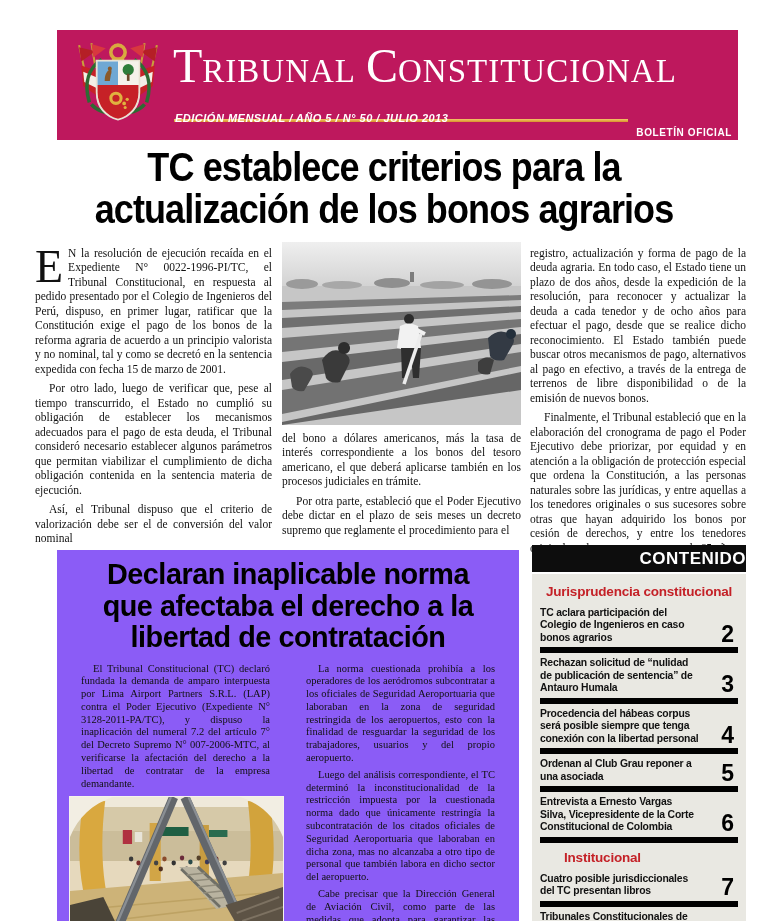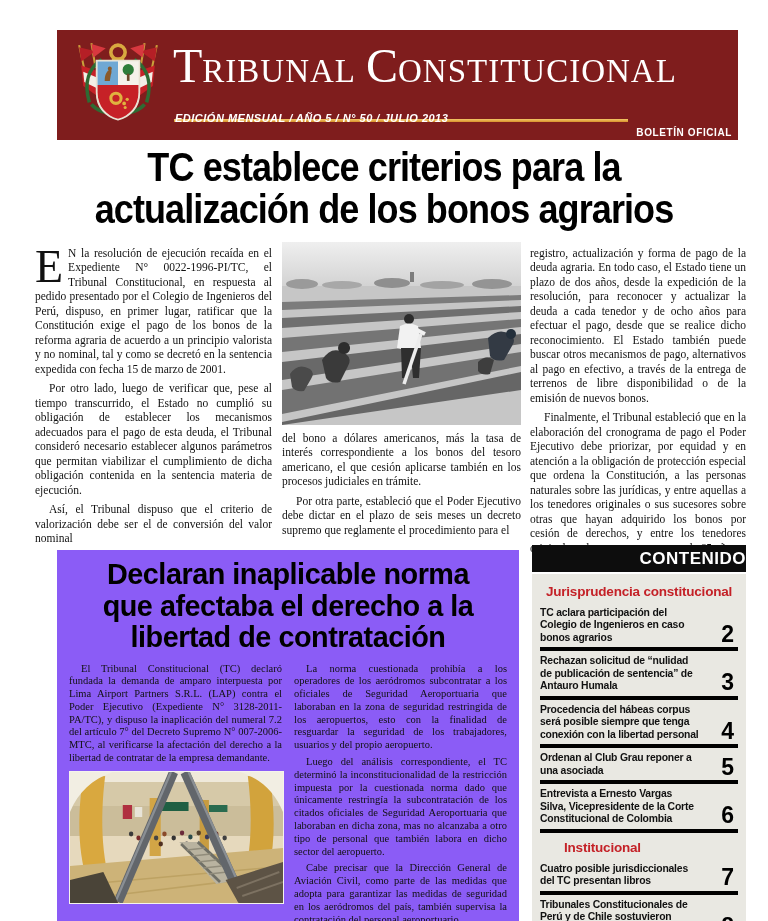--- a/index.html
+++ b/index.html
@@ -1,20 +1,20 @@
 <!DOCTYPE html>
 <html><head>
 <meta charset="utf-8">
 <style>
   html,body{margin:0;padding:0;background:#ffffff;}
   .page{position:relative;width:768px;height:921px;background:#fff;overflow:hidden;
         font-family:"Liberation Serif",serif;color:#111;}
 
   
-  .masthead{position:absolute;left:57px;top:30px;width:681px;height:110px;background:#7f1d1d;}
+  .masthead{position:absolute;left:57px;top:30px;width:681px;height:110px;background:#be185d;}
   .arms{position:absolute;left:16px;top:9px;width:90px;height:92px;}
   .mast-title{position:absolute;left:116px;top:10px;white-space:nowrap;color:#fff;
               font-family:"Liberation Serif",serif;}
   .mast-title .cap{font-size:48px;line-height:52px;}
   .mast-title .rest{font-size:33px;letter-spacing:1px;}
   .mast-title .gap{display:inline-block;width:10px;}
   .gold-row{position:absolute;left:117px;top:73px;width:558px;display:flex;align-items:center;}
   .gold-line{flex:1;height:3px;background:linear-gradient(#f4c768,#d8912c);}
   .boletin{margin-left:8px;color:#fff;font-family:"Liberation Sans",sans-serif;
            font-weight:bold;font-size:10px;letter-spacing:0.6px;margin-top:24px;}
@@ -37,35 +37,35 @@
   .dc{float:left;font-size:46px;line-height:37px;padding:2px 5px 0 0;font-family:"Liberation Serif",serif;}
   .photo1{display:block;width:239px;height:183px;margin:0 0 6px;}
 
   
   .art2{position:absolute;left:57px;top:550px;width:462px;height:396px;background:#8b5cf6;overflow:hidden;}
   .head2{margin:8px 28px 0;text-align:center;font-family:"Liberation Sans",sans-serif;
          font-weight:bold;font-size:30px;line-height:1.05;letter-spacing:-0.5px;color:#000;
          transform:scaleX(0.96);transform-origin:50% 0;}
   .art2cols{display:flex;gap:12px;padding:10px 12px 0;}
   .art2col{flex:1;font-size:10.5px;line-height:1.22;text-align:justify;}
-  .art2col p{margin:0 0 4px;text-indent:12px;}
+  .art2col p{margin:0 12px 4px;text-indent:12px;}
   .photo2{display:block;width:100%;height:131px;margin-top:6px;border:1px solid #f5f3ec;}
 
   
   .toc{position:absolute;left:532px;top:545px;width:214px;}
   .toc-bar{height:27px;background:#0d0d0d;color:#fff;text-align:right;
            font-family:"Liberation Sans",sans-serif;font-weight:bold;font-size:17px;
            letter-spacing:0.5px;line-height:27px;box-sizing:border-box;
            transform:scaleX(1);}
   .toc-body{background:#e9e8e2;margin-top:2px;padding:7px 8px 5px;}
   .toc-sec{color:#c42127;font-family:"Liberation Sans",sans-serif;font-weight:bold;
            font-size:13.5px;text-align:center;margin:3px 0 4px;letter-spacing:-0.2px;}
   .toc-sec.left{text-align:left;padding-left:24px;}
   .toc-item{display:flex;justify-content:space-between;align-items:flex-end;
-            border-bottom:4px solid #000000;padding:4px 2px 3px 0;}
+            border-bottom:6px solid #000000;padding:4px 2px 3px 0;}
   .toc-text{width:160px;font-family:"Liberation Sans",sans-serif;font-weight:bold;
             font-size:10.4px;line-height:1.2;color:#111;letter-spacing:-0.2px;}
   .toc-num{font-family:"Liberation Sans",sans-serif;font-weight:bold;font-size:23px;
            line-height:0.85;color:#000;padding-right:2px;}
 
   
   .footer{position:absolute;left:22px;top:889px;width:728px;height:23px;background:#c62127;
           border-bottom:3px solid #9e1b20;box-sizing:border-box;display:flex;
           justify-content:center;align-items:center;gap:38px;color:#fff;
           font-family:"Liberation Sans",sans-serif;font-weight:bold;font-size:11.5px;
@@ -163,21 +163,21 @@
       <circle cx="127" cy="77" r="5" fill="#2b2b2b"></circle>
       <path d="M118,84 q9,-5 18,0 l3,22 q-12,4 -24,0 Z" fill="#f2f2f2"></path>
       <path d="M119,106 l20,0 l-2,30 l-6,0 l-2,-22 l-3,22 l-6,0 Z" fill="#2e2e2e"></path>
       <line x1="139" y1="92" x2="122" y2="142" stroke="#ededed" stroke-width="3.5"></line>
       <path d="M135,88 l8,4" stroke="#f2f2f2" stroke-width="4"></path>
 
       <path d="M206,96 q12,-12 24,-2 q4,4 0,10 l-8,14 q-10,2 -14,-4 Z" fill="#333a44"></path>
       <circle cx="229" cy="92" r="5" fill="#24303c"></circle>
       <path d="M196,120 q8,-8 16,-2 l-4,14 q-8,2 -12,-3 Z" fill="#3e3e3e"></path>
     </svg>
-    <p class="pfirst">del bono a dólares americanos, más la tasa de interés correspondiente a los bonos del tesoro americano, el que cesión aplicarse también en los procesos judiciales en trámite.</p>
+    <p class="pfirst">del bono a dólares americanos, más la tasa de interés correspondiente a los bonos del tesoro americano, el que deberá aplicarse también en los procesos judiciales en trámite.</p>
     <p>Por otra parte, estableció que el Poder Ejecutivo debe dictar en el plazo de seis meses un decreto supremo que reglamente el procedimiento para el</p>
   </div>
 
   <div class="a1col c3">
     <p class="pfirst">registro, actualización y forma de pago de la deuda agraria. En todo caso, el Estado tiene un plazo de dos años, desde la expedición de la resolución, para reconocer y actualizar la deuda a cada tenedor y de ocho años para efectuar el pago, desde que se realice dicho reconocimiento. El Estado también puede buscar otros mecanismos de pago, alternativos al pago en efectivo, a través de la entrega de terrenos de libre disponibilidad o de la emisión de nuevos bonos.</p>
     <p>Finalmente, el Tribunal estableció que en la elaboración del cronograma de pago el Poder Ejecutivo debe priorizar, por equidad y en atención a la obligación de protección especial que ordena la Constitución, a las personas naturales sobre las jurídicas, y entre aquellas a los tenedores originales o sus sucesores sobre otras que hayan adquirido los bonos por cesión de derechos, y entre los tenedores originales a las personas mayores de 65 años.</p>
   </div>
 
   <div class="art2">
     <div class="head2">Declaran inaplicable norma que afectaba el derecho a la libertad de contratación</div>

